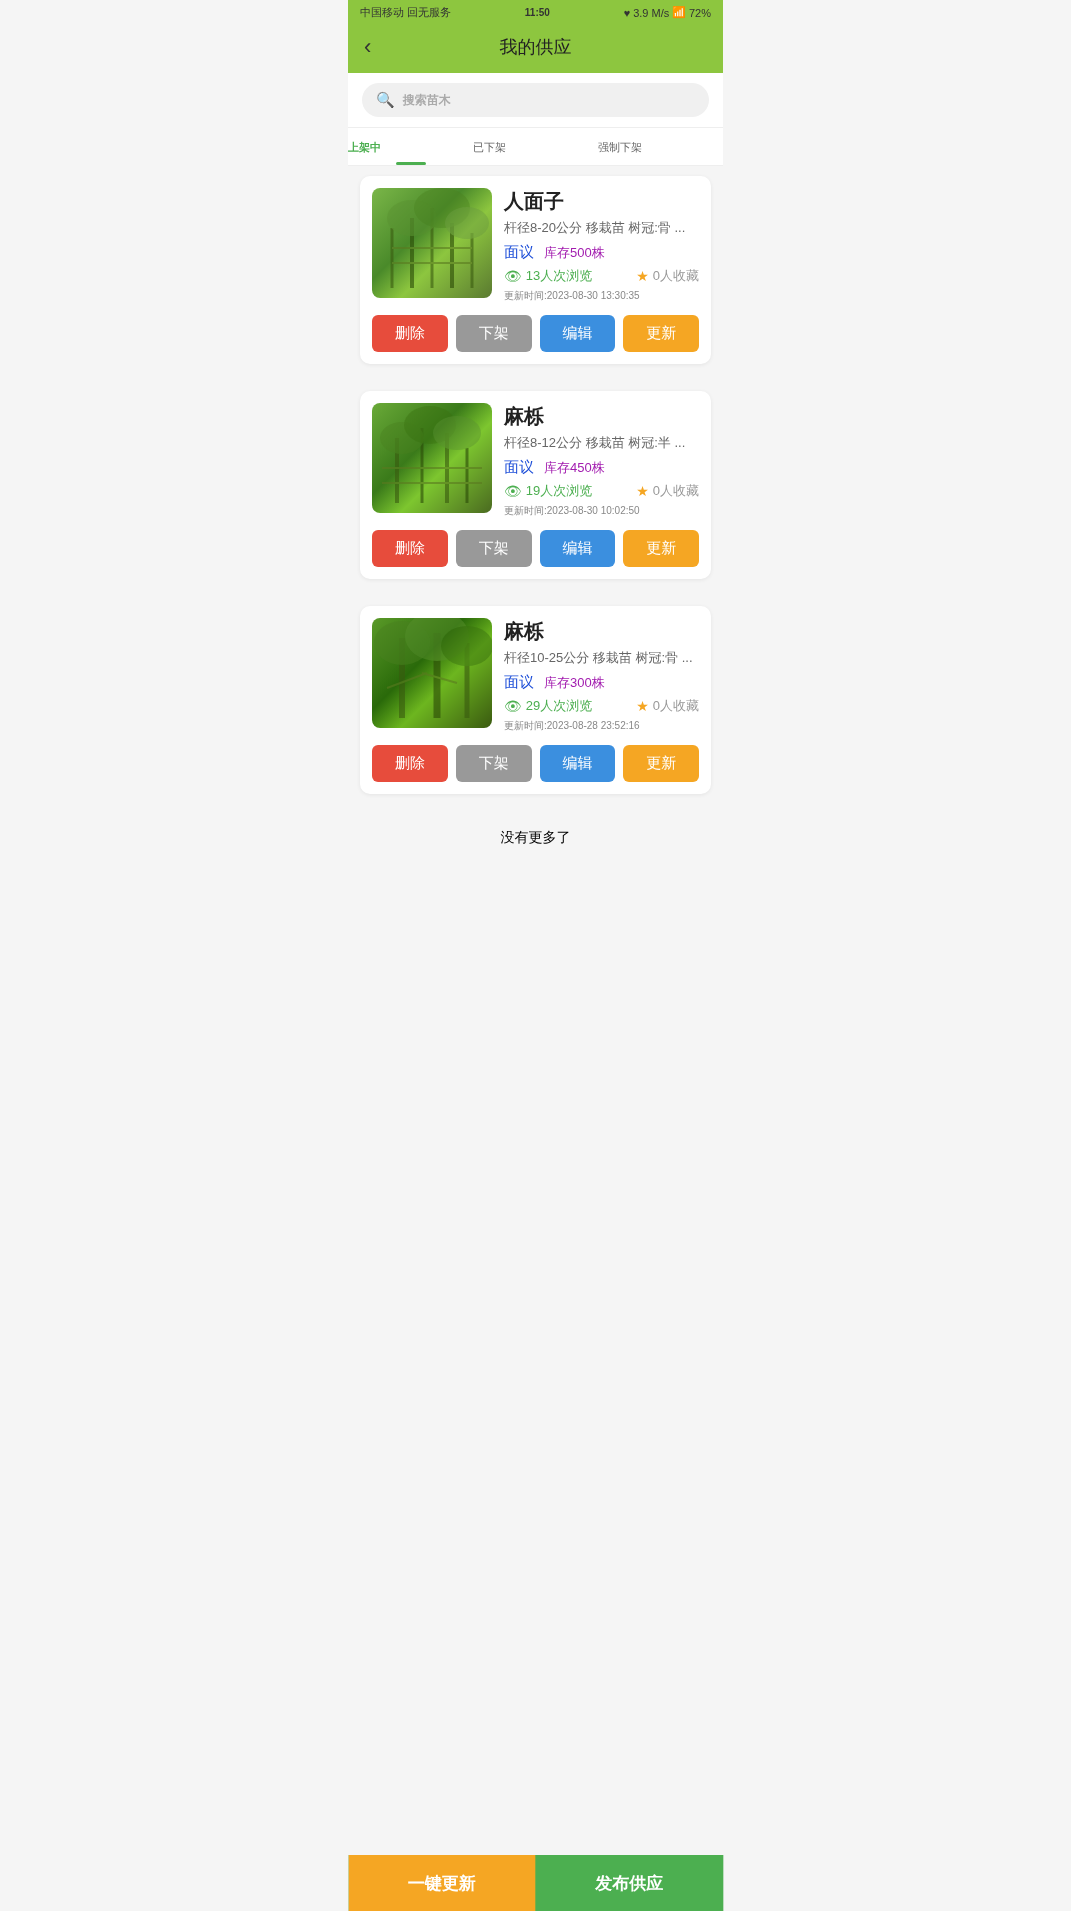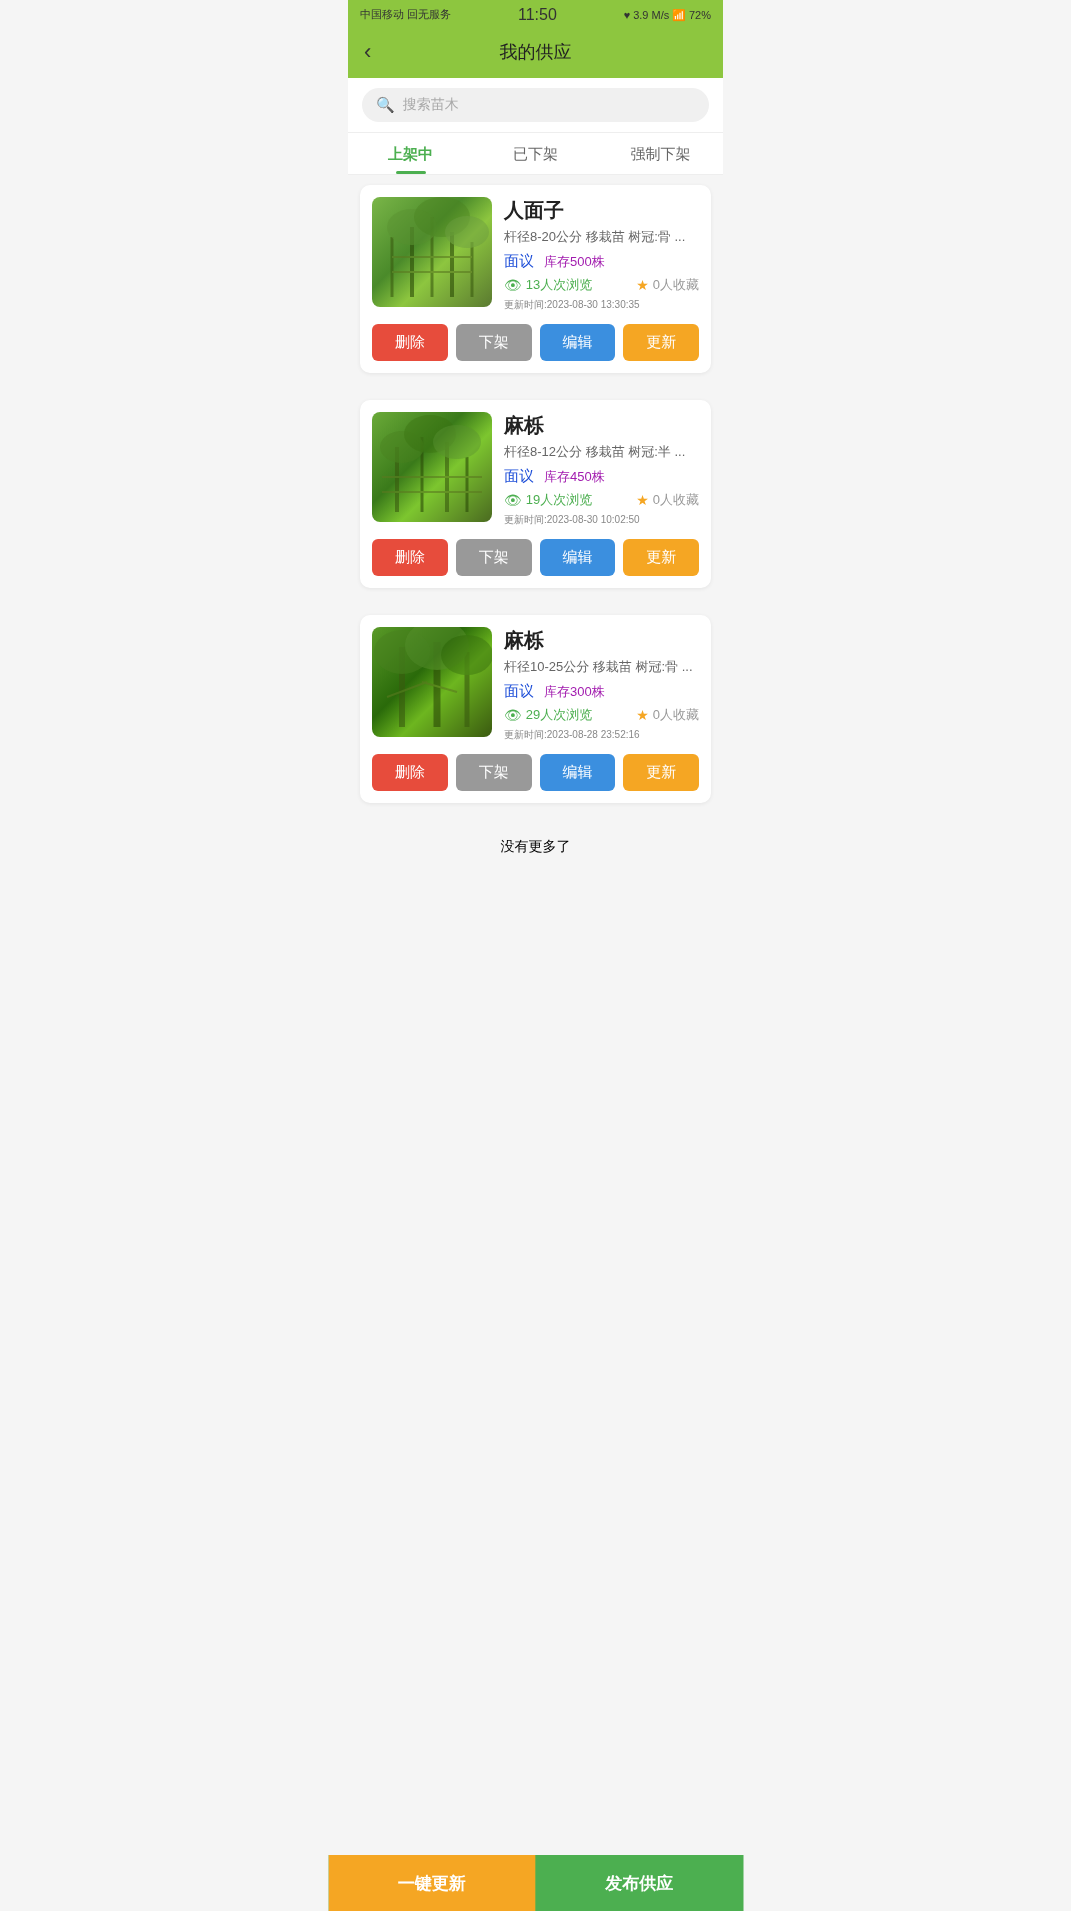--- a/index.html
+++ b/index.html
@@ -56,33 +56,33 @@
     }
     .search-input-wrap {
       background: #f0f0f0;
       border-radius: 20px;
       display: flex;
       align-items: center;
       padding: 8px 14px;
       gap: 8px;
     }
     .search-icon { color: #999; font-size: 15px; }
-    .search-placeholder { color: #aaa; font-size: 14px; }
+    .search-placeholder { color: #aaa; font-size: 12px; font-weight: bold; }
 
     
     .tabs {
       background: #fff;
       display: flex;
       border-bottom: 1px solid #eee;
     }
     .tab {
       flex: 1;
-      text-align: center;
+      text-align: left;
       padding: 12px 0 10px;
-      font-size: 15px;
+      font-size: 11px;
       color: #666;
       cursor: pointer;
       position: relative;
     }
     .tab.active {
       color: #4caf50;
       font-weight: 600;
     }
     .tab.active::after {
       content: '';
@@ -172,21 +172,21 @@
       font-size: 14px;
       padding: 8px 0 4px;
     }
 
     
     .bottom-bar {
       position: fixed;
       bottom: 0;
       left: 50%;
       transform: translateX(-50%);
-      width: 415px;
+      width: 375px;
       display: flex;
       height: 56px;
       z-index: 100;
     }
     .bottom-btn-update {
       flex: 1;
       background: #f5a623;
       color: #fff;
       font-size: 17px;
       font-weight: 600;
@@ -204,21 +204,21 @@
     }
   </style>
 </head>
 <body>
 
 <div class="status-bar">
   <div class="status-left">
     <span>中国移动 回</span>
     <span>无服务</span>
   </div>
-  <span style="font-weight:400;font-size:16px;">11:50</span>
+  <span style="font-weight:700;font-size:10px;">11:50</span>
   <div class="status-right">
     <span>♥</span>
     <span>3.9 M/s</span>
     <span>📶</span>
     <span>72%</span>
   </div>
 </div>
 
 <div class="header">
   <span class="header-back">‹</span>

